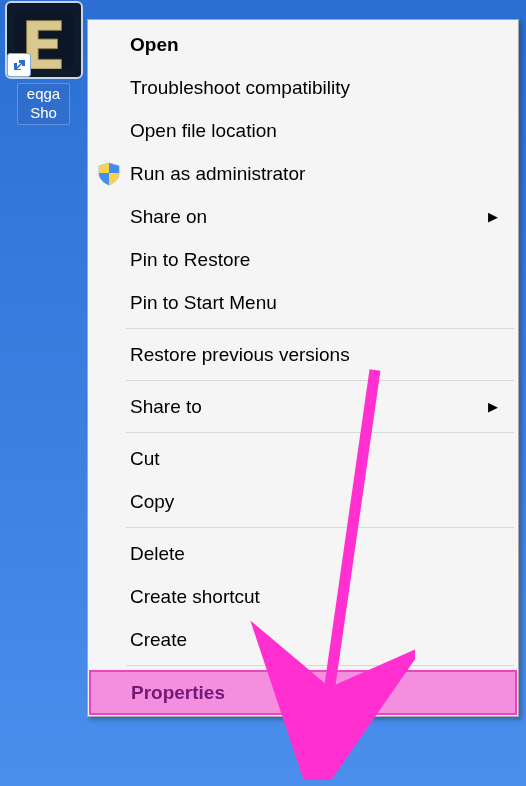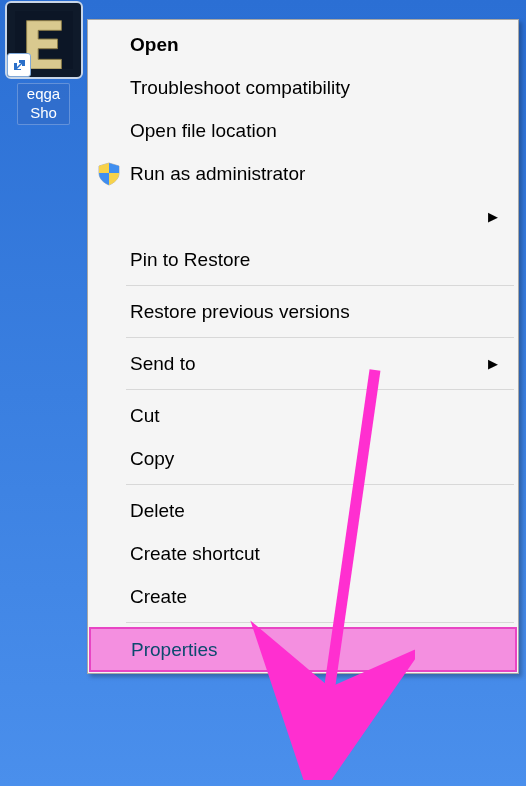--- a/index.html
+++ b/index.html
@@ -46,21 +46,22 @@
 }
 .ctx .row .arrow {
   margin-left: auto; font-size: 13px; color: #000;
 }
 .ctx .sep {
   height: 1px; margin: 4px 2px 4px 36px; background: #d8d8d8;
 }
 .ctx .row.highlight {
   background: #f48fe0; border: 2px solid #e845c4;
   height: 45px; margin: 0 -1px -2px -1px; padding-left: 40px;
-  color: #0c4a6e;
+  color: #701a75;
+  font-weight: bold;
 }
 .anno-arrow {
   position: absolute; left: 195px; top: 360px; pointer-events: none;
 }
 </style>
 </head>
 <body>
 
 <div class="desktop-icon">
   <div class="icon-wrap">
@@ -97,36 +98,40 @@
         <path d="M11 1 L21 4 V11 C21 17 16 21 11 23 C6 21 1 17 1 11 V4 Z" fill="#fff" stroke="#8a8a8a" stroke-width="0.6"></path>
         <path d="M11 1 L21 4 V11 H11 Z" fill="#3f8ef0"></path>
         <path d="M1 4 L11 1 V11 H1 Z" fill="#f7d24a"></path>
         <path d="M11 11 H21 V11 C21 17 16 21 11 23 Z" fill="#f7d24a"></path>
         <path d="M1 11 H11 V23 C6 21 1 17 1 11 Z" fill="#3f8ef0"></path>
       </svg>
     </span>
     <span>Run as administrator</span>
   </div>
   <div class="row">
+    <span>Share on</span>
     <span class="arrow">▶</span>
   </div>
   <div class="row">
     <span>Pin to Restore</span>
+  </div>
+  <div class="row">
+    <span>Pin to Start Menu</span>
   </div>
 
   <div class="sep"></div>
 
   <div class="row">
     <span>Restore previous versions</span>
   </div>
 
   <div class="sep"></div>
 
   <div class="row">
-    <span>Send to</span>
+    <span>Share to</span>
     <span class="arrow">▶</span>
   </div>
 
   <div class="sep"></div>
 
   <div class="row">
     <span>Cut</span>
   </div>
   <div class="row">
     <span>Copy</span>

